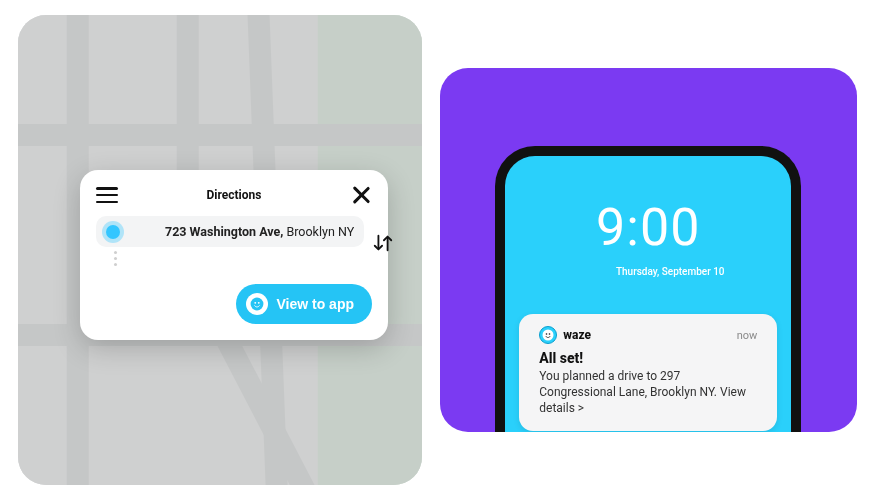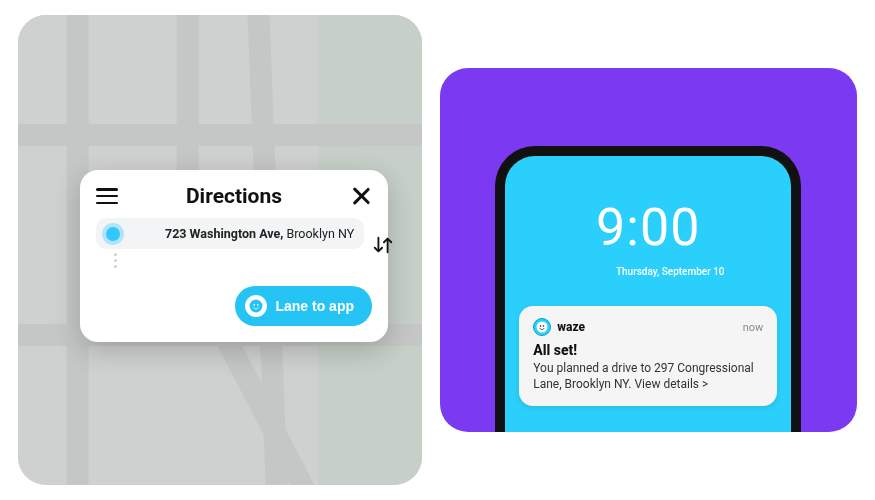--- a/index.html
+++ b/index.html
@@ -14,21 +14,21 @@
   .veil { position:absolute; inset:0; background:rgba(190,190,192,.55); }
 
   .card {
     position:absolute; left:62px; top:155px; width:308px;
     background:#fff; border-radius:18px; padding:14px 16px 16px;
     box-shadow:0 8px 28px rgba(0,0,0,.20);
   }
   .card-top { display:flex; align-items:center; justify-content:space-between; margin-bottom:10px;}
   .hamburger { width:22px; height:16px; display:flex; flex-direction:column; justify-content:space-between; cursor:pointer;}
   .hamburger span { display:block; height:2.5px; background:#111; border-radius:2px;}
-  .card-title { font-weight:700; font-size:21px; color:#111; }
+  .card-title { font-weight:700; font-size:12px; color:#111; }
   .close-x { width:22px; height:22px; position:relative; cursor:pointer;}
   .close-x::before,.close-x::after{content:"";position:absolute;left:10px;top:0;width:2.5px;height:22px;background:#111;border-radius:2px;}
   .close-x::before{transform:rotate(45deg);} .close-x::after{transform:rotate(-45deg);}
 
   .route-area{ display:flex; align-items:center; gap:8px;}
   .fields { flex:1; }
   .field {
     display:flex; align-items:center; gap:8px;
     background:#f3f4f5; border-radius:10px; padding:8px 10px;
     font-size:12.5px; color:#222;
@@ -65,22 +65,22 @@
   .phone{
     margin-top:78px; width:306px; height:392px;
     background:#2ad0fb; border:10px solid #111; border-bottom:none;
     border-radius:40px 40px 0 0; position:relative; overflow:hidden;
   }
   .clock{ text-align:center; color:#fff; margin-top:46px; font-weight:400;}
   .clock-time{ font-size:52px; letter-spacing:1px; line-height:1; }
   .clock-date{ font-size:10px; margin-top:12px; font-weight:500;padding-left:44px;}
 
   .notif{
-    position:absolute; left:14px; right:14px; top:150px;
-    background:#f5f5f6; border-radius:14px; padding:12px 14px 14px;
+    position:absolute; left:14px; right:14px; top:158px;
+    background:#f5f5f6; border-radius:14px; padding:12px 20px 14px;
     box-shadow:0 2px 6px rgba(0,0,0,.10);
   }
   .notif-head{ display:flex; align-items:center; justify-content:space-between; margin-bottom:6px;}
   .app{ display:flex; align-items:center; gap:6px;}
   .app-icon{ width:18px; height:18px; border-radius:50%; background:#2ad0fb; display:flex; align-items:center; justify-content:center; border:1px solid #0a9fcf;}
   .app-icon svg{width:12px;height:12px;display:block;}
   .app-name{ font-size:12px; font-weight:800; color:#111;}
   .notif-when{ font-size:11px; color:#8a8a8a;margin-left:16px;}
   .notif-title{ font-size:14px; font-weight:800; color:#111; margin-bottom:2px;}
   .notif-body{ font-size:12px; color:#333; line-height:1.35;}
@@ -142,21 +142,21 @@
       <div class="cta-row">
         <button class="save-btn">
           <span class="circ">
             <svg viewBox="0 0 24 24">
                 <circle cx="12" cy="12" r="11" fill="#25c4f5"></circle>
                 <circle cx="9" cy="10" r="1.6" fill="#fff"></circle>
                 <circle cx="15" cy="10" r="1.6" fill="#fff"></circle>
                 <path d="M8 15c1.2 1.4 2.6 2 4 2s2.8-.6 4-2" stroke="#fff" stroke-width="1.6" fill="none" stroke-linecap="round"></path>
               </svg>
           </span>
-          <span>Lane to app</span>
+          <span>View to app</span>
         </button>
       </div>
     </div>
   </div>
 
   <div class="panel panel-right">
     <div class="phone">
       <div class="clock">
         <div class="clock-time">9:00</div>
         <div class="clock-date">Thursday, September 10</div>

